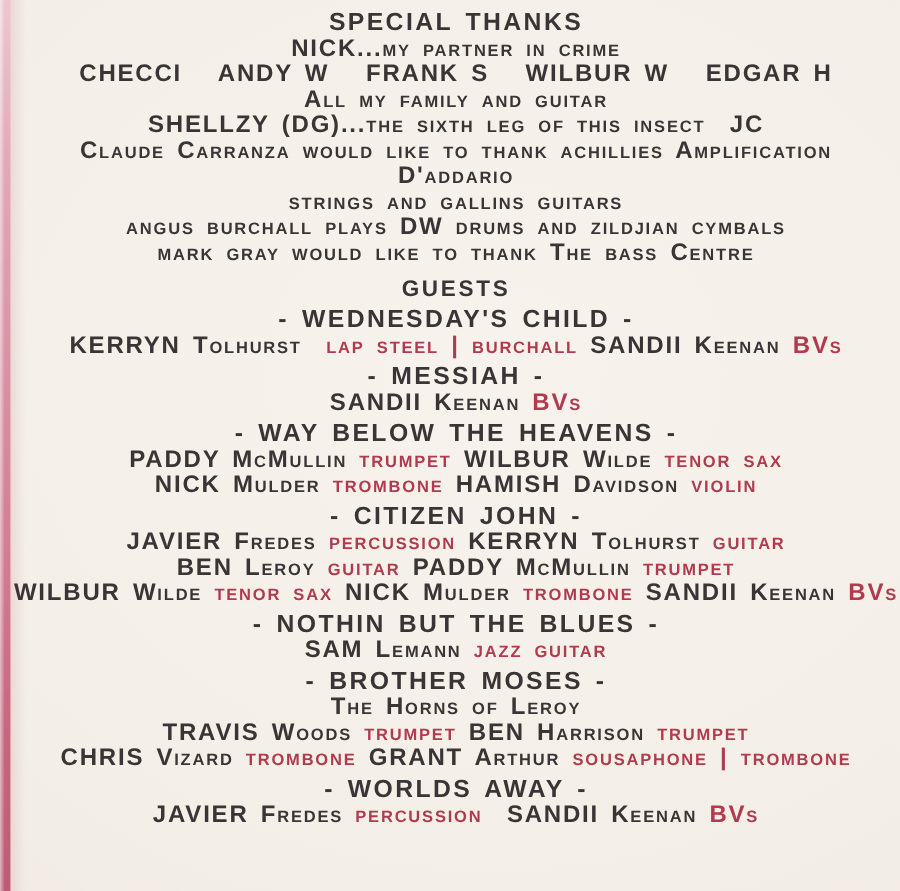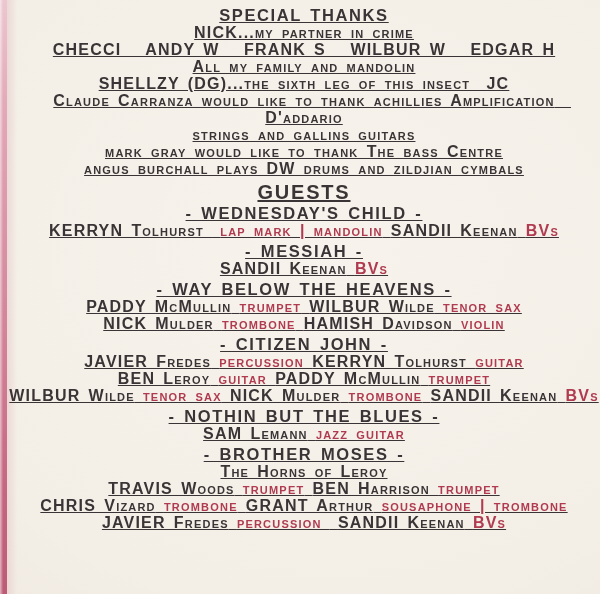--- a/index.html
+++ b/index.html
@@ -23,60 +23,59 @@
     position:absolute;left:7px;top:0;width:10px;height:100%;
     background:linear-gradient(90deg, rgba(214,150,166,.25), rgba(214,150,166,0));
   }
   .content{
     position:absolute;left:8px;top:0;width:592px;height:452px;
     padding-top:7px;box-sizing:border-box;
     font-weight:700;
     font-variant:small-caps;
     font-variant-caps:small-caps;
     color:var(--ink,#3b3436);
-    text-decoration:underline;
   }
   .line{
     text-align:center;
     font-size:16px;
     line-height:17px;
     letter-spacing:1.2px;
     word-spacing:2.5px;
     white-space:pre-wrap;
   }
   .title-main{font-size:16.5px;letter-spacing:1.6px;}
-  .guests-title{margin-top:7px;font-size:20px;letter-spacing:1.8px;}
+  .guests-title{margin-top:7px;font-size:15px;letter-spacing:1.8px;}
   .song-title{margin-top:4px;font-size:16.5px;letter-spacing:1.6px;}
   .ink{color:var(--ink,#3b3436);}
   .red{color:var(--accent,#b03a4f);}
 </style>
 </head>
 <body>
 
 <div class="page">
   <div class="spine"></div>
   <div class="spine-fade"></div>
 
   <div class="content">
     <div class="line title-main">SPECIAL THANKS</div>
     <div class="line">NICK...my partner in crime</div>
     <div class="line">CHECCI   ANDY W   FRANK S   WILBUR W   EDGAR H</div>
-    <div class="line">All my family and mandolin</div>
+    <div class="line">All my family and guitar</div>
     <div class="line">SHELLZY (DG)...the sixth leg of this insect  JC</div>
     <div class="line">Claude Carranza would like to thank achillies Amplification  D'addario</div>
     <div class="line">strings and gallins guitars</div>
+    <div class="line">angus burchall plays DW drums and zildjian cymbals</div>
     <div class="line">mark gray would like to thank The bass Centre</div>
-    <div class="line">angus burchall plays DW drums and zildjian cymbals</div>
 
     <div class="line guests-title">GUESTS</div>
 
     <div id="songs">
         <div>
           <div class="line song-title">- WEDNESDAY'S CHILD -</div>
-          <div class="line"><span class="ink">KERRYN Tolhurst </span> <span class="red">lap mark | mandolin</span> <span class="ink">SANDII Keenan</span> <span class="red">BVs</span></div>
+          <div class="line"><span class="ink">KERRYN Tolhurst </span> <span class="red">lap steel | burchall</span> <span class="ink">SANDII Keenan</span> <span class="red">BVs</span></div>
         </div>
         <div>
           <div class="line song-title">- MESSIAH -</div>
           <div class="line"><span class="ink">SANDII Keenan</span> <span class="red">BVs</span></div>
         </div>
         <div>
           <div class="line song-title">- WAY BELOW THE HEAVENS -</div>
           <div class="line"><span class="ink">PADDY McMullin</span> <span class="red">trumpet</span> <span class="ink">WILBUR Wilde</span> <span class="red">tenor sax</span></div>
           <div class="line"><span class="ink">NICK Mulder</span> <span class="red">trombone</span> <span class="ink">HAMISH Davidson</span> <span class="red">violin</span></div>
         </div>
@@ -90,17 +89,18 @@
           <div class="line song-title">- NOTHIN BUT THE BLUES -</div>
           <div class="line"><span class="ink">SAM Lemann</span> <span class="red">jazz guitar</span></div>
         </div>
         <div>
           <div class="line song-title">- BROTHER MOSES -</div>
           <div class="line"><span class="ink">The Horns of Leroy</span></div>
           <div class="line"><span class="ink">TRAVIS Woods</span> <span class="red">trumpet</span> <span class="ink">BEN Harrison</span> <span class="red">trumpet</span></div>
           <div class="line"><span class="ink">CHRIS Vizard</span> <span class="red">trombone</span> <span class="ink">GRANT Arthur</span> <span class="red">sousaphone | trombone</span></div>
         </div>
         <div>
+          <div class="line song-title">- WORLDS AWAY -</div>
           <div class="line"><span class="ink">JAVIER Fredes</span> <span class="red">percussion </span> <span class="ink">SANDII Keenan</span> <span class="red">BVs</span></div>
         </div>
       </div>
   </div>
 </div>
 
 </body></html>

